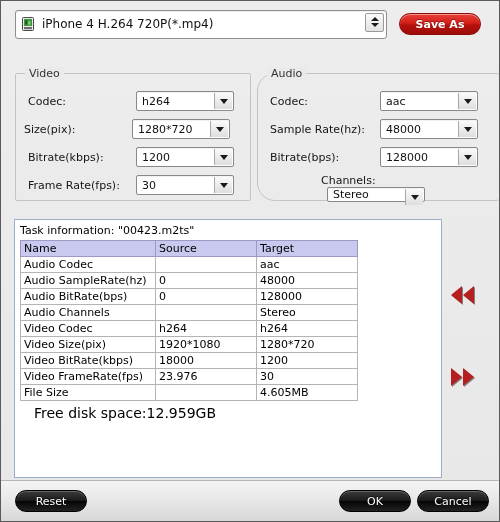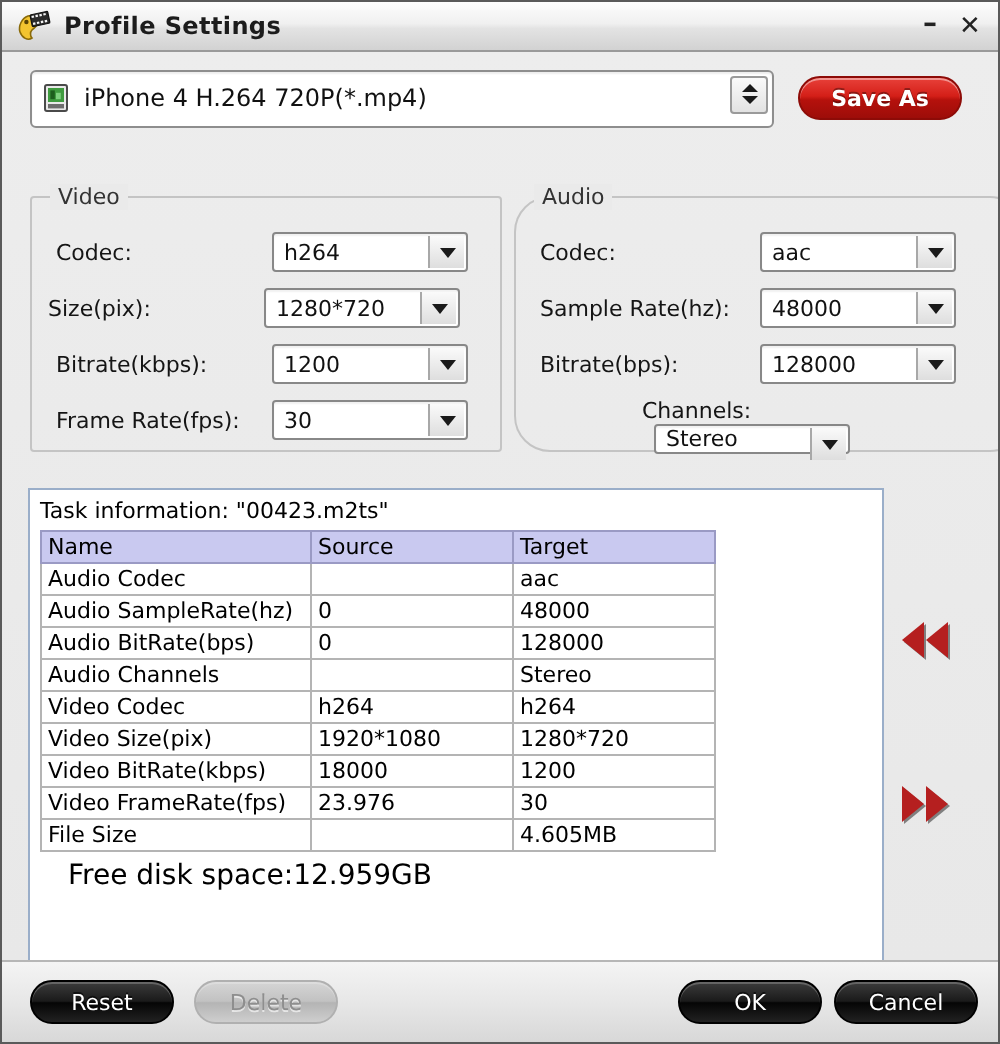--- a/index.html
+++ b/index.html
@@ -318,42 +318,20 @@
   #btn-reset  { left: 14px;  width: 72px; }
   #btn-delete { left: 96px;  width: 72px; }
   #btn-ok     { left: 338px; width: 72px; }
   #btn-cancel { left: 416px; width: 72px; }
 </style>
 </head>
 <body>
 
 <div class="window">
 
-  <div class="titlebar">
-    <div class="app-icon">
-      <svg width="19" height="19" viewBox="0 0 19 19">
-        <path d="M3 12 C2 9 4 5 7 4 C10 3 12 5 12 7 C12 9 10 10 9 11 C8 12 8 14 9 15 C7 16.5 4 15 3 12 Z" fill="#f2c430" stroke="#8a6a08" stroke-width="0.8"></path>
-        <circle cx="6.2" cy="7" r="1.1" fill="#5a4405"></circle>
-        <rect x="8.5" y="2.5" width="9" height="6" rx="0.6" fill="#2b2b2b" stroke="#111" stroke-width="0.6" transform="rotate(-12 13 5.5)"></rect>
-        <g fill="#f6f6f6" transform="rotate(-12 13 5.5)">
-          <rect x="9.1" y="3.1" width="1.2" height="1.1"></rect>
-          <rect x="11.1" y="3.1" width="1.2" height="1.1"></rect>
-          <rect x="13.1" y="3.1" width="1.2" height="1.1"></rect>
-          <rect x="15.1" y="3.1" width="1.2" height="1.1"></rect>
-          <rect x="9.1" y="6.6" width="1.2" height="1.1"></rect>
-          <rect x="11.1" y="6.6" width="1.2" height="1.1"></rect>
-          <rect x="13.1" y="6.6" width="1.2" height="1.1"></rect>
-          <rect x="15.1" y="6.6" width="1.2" height="1.1"></rect>
-        </g>
-      </svg>
-    </div>
-    <div class="title-text">Profile Settings</div>
-    <div class="win-btn min">–</div>
-    <div class="win-btn">✕</div>
-  </div>
 
   <div class="client">
 
     <div class="profile-row">
       <div class="profile-combo">
         <div class="profile-icon">
           <svg width="16" height="16" viewBox="0 0 16 16">
             <rect x="2.5" y="1.5" width="11" height="13" rx="1" fill="#e9e9e9" stroke="#4a4a4a" stroke-width="1"></rect>
             <rect x="4" y="3" width="8" height="7" fill="#3f9b3f"></rect>
             <rect x="5.2" y="4.2" width="2.2" height="4.4" fill="#1d5e1d"></rect>
@@ -534,18 +512,17 @@
       <div class="arrow-pair" id="nav-next">
         <div class="tri-right"></div>
         <div class="tri-right" style="margin-left:1px;"></div>
       </div>
     </div>
 
   </div>
 
   <div class="footer">
     <div class="pill" id="btn-reset">Reset</div>
-    <div class="pill disabled" id="btn-delete">Delete</div>
     <div class="pill" id="btn-ok">OK</div>
     <div class="pill" id="btn-cancel">Cancel</div>
   </div>
 
 </div>
 
 </body></html>

